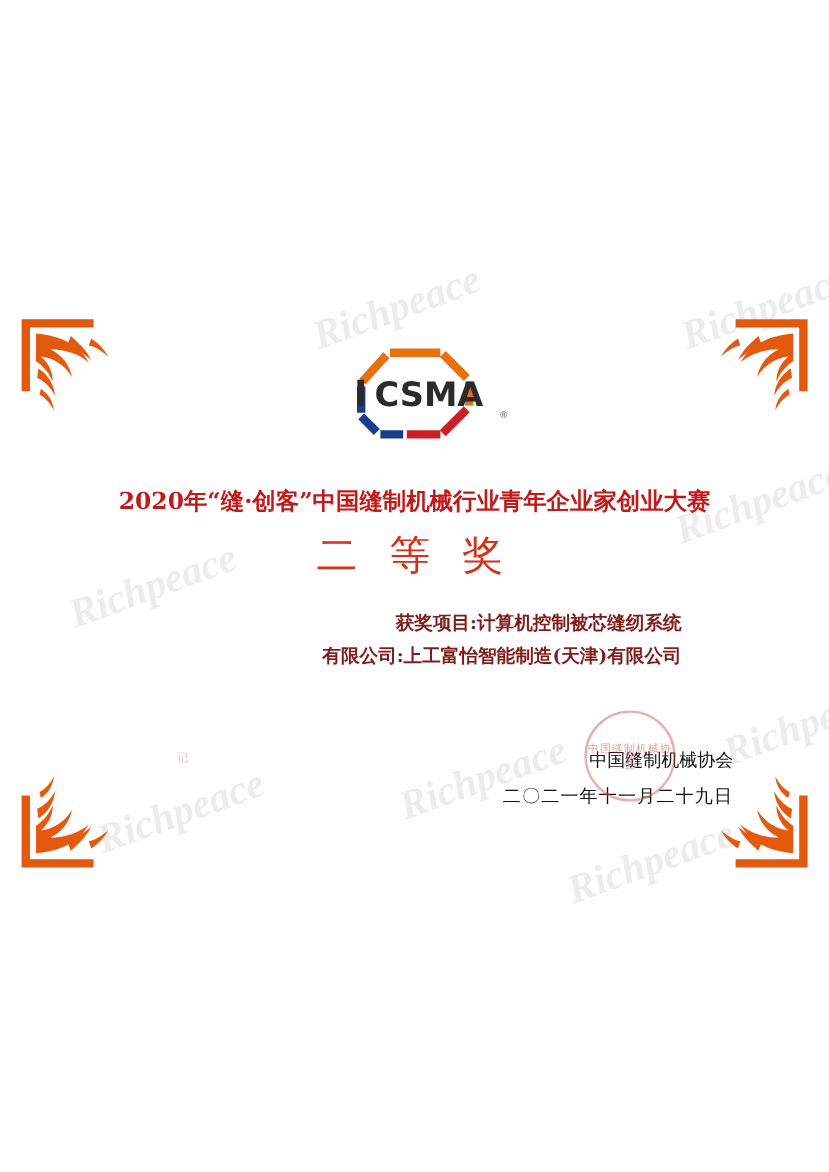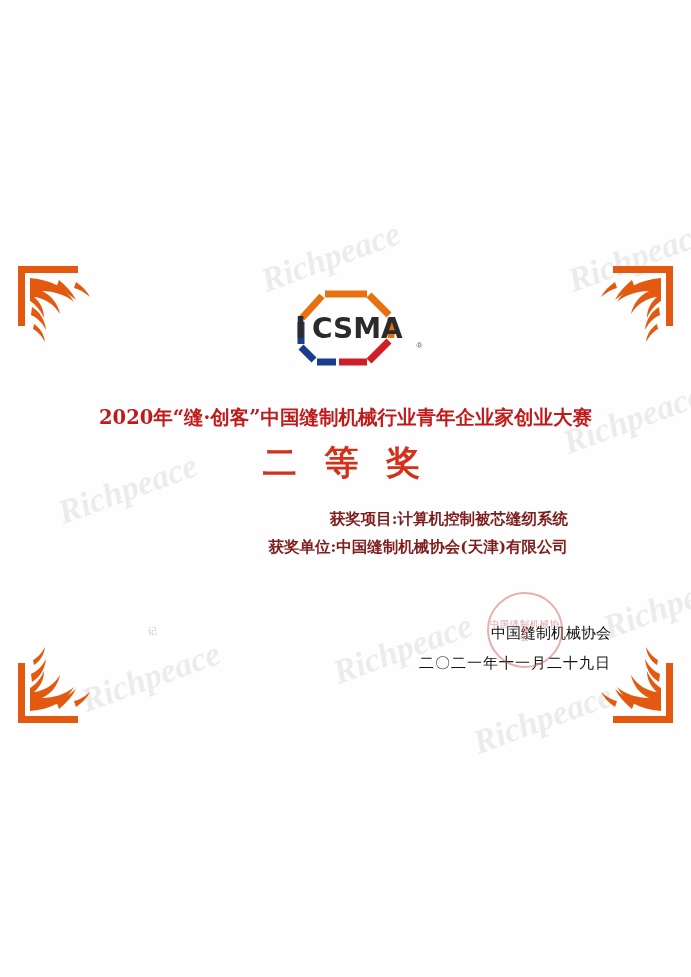--- a/index.html
+++ b/index.html
@@ -103,21 +103,21 @@
     margin-top: 16px;
   }
 
   .award-level {
     position: absolute;
     left: 0;
     top: 440px;
     width: 691px;
     text-align: center;
     font-size: 34px;
-    font-weight: bold;
+    font-weight: normal;
     color: #d4301a;
     letter-spacing: 8px;
     font-family: "DejaVu Serif", serif;
   }
 
   .fields {
     position: absolute;
     left: 68px;
     top: 505px;
     width: 500px;
@@ -286,21 +286,21 @@
         <span class="logo-reg">®</span>
       </div>
     </div>
 
     <div class="title">2020年“缝·创客”中国缝制机械行业青年企业家创业大赛</div>
 
     <div class="award-level">二 等 奖</div>
 
     <div class="fields">
       <div class="field-row">获奖项目:计算机控制被芯缝纫系统</div>
-      <div class="field-row">获奖单位:中国缝制机械协会(天津)有限公司</div>
+      <div class="field-row">有限公司:上工富怡智能制造(天津)有限公司</div>
     </div>
 
     <div class="faint-mark">记</div>
 
     <div class="seal">
       <div class="seal-star">★</div>
       <div class="seal-text">中国缝制机械协会</div>
     </div>
 
     <div class="signature">

